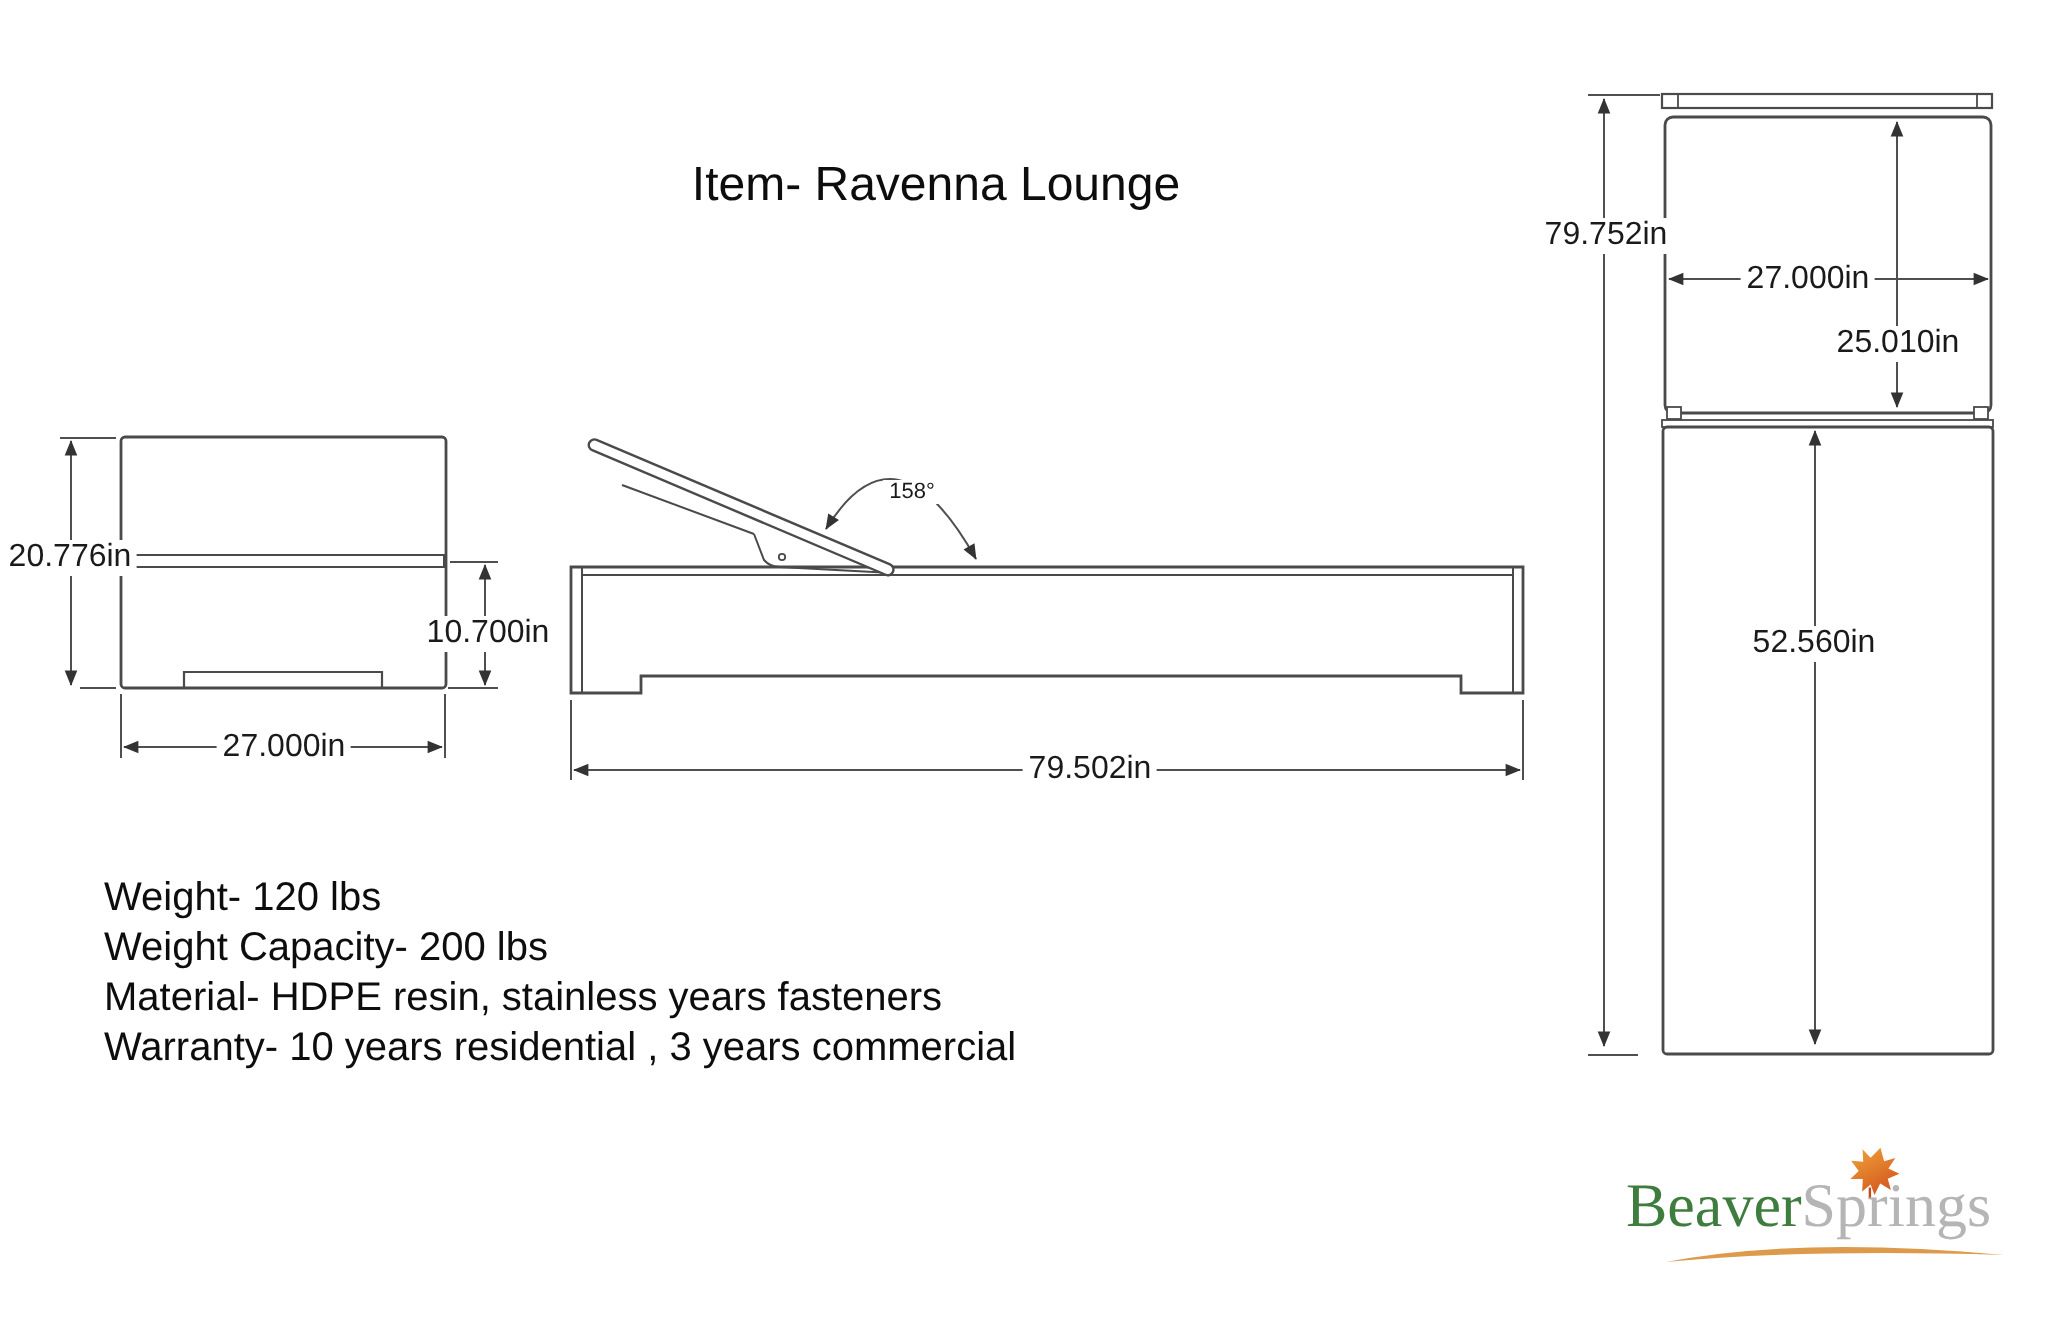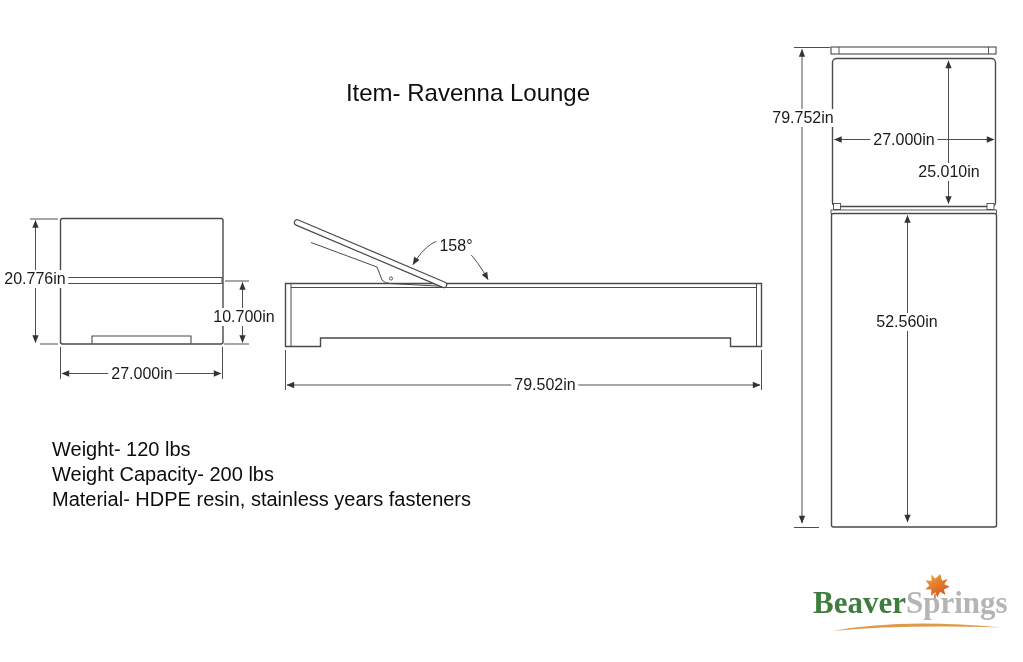--- a/index.html
+++ b/index.html
@@ -25,21 +25,21 @@
     background:#fff; padding:0 3px;
     font-size:16px; color:#1a1a1a; white-space:nowrap;
   }
   .specs {
     position:absolute; left:52px; top:437px;
     font-size:20px; line-height:25px; color:#0d0d0d;
   }
   .logo-text {
     position:absolute; left:813px; top:585px;
     font-family:"Liberation Serif", serif;
-    font-size:31px; font-weight:700; white-space:nowrap;
+    font-size:31px; font-weight:400; white-space:nowrap;
   }
   .lg-green { color:#3f7d3f; }
   .lg-gray  { color:#b5b5b5; }
 </style>
 </head>
 <body>
 
 <div class="sheet">
 
   <svg class="linework" viewBox="0 0 1023 662">
@@ -116,29 +116,30 @@
       </g>
     </g>
   </svg>
 
   <div class="title">Item- Ravenna Lounge</div>
 
   <div class="dim-label" style="left:35px;  top:279px">20.776in</div>
   <div class="dim-label" style="left:244px; top:316.5px">10.700in</div>
   <div class="dim-label" style="left:142px; top:373.5px">27.000in</div>
 
-  <div class="dim-label" style="left:456px; top:246px;font-size:16px">158°</div>
+  <div class="dim-label" style="left:456px; top:246px;font-size:11px">158°</div>
   <div class="dim-label" style="left:545px; top:385px">79.502in</div>
 
   <div class="dim-label" style="left:803px; top:118px">79.752in</div>
   <div class="dim-label" style="left:904px; top:139.5px">27.000in</div>
   <div class="dim-label" style="left:949px; top:172px">25.010in</div>
   <div class="dim-label" style="left:907px; top:322px">52.560in</div>
 
   <div class="specs">
     <div>Weight- 120 lbs</div>
     <div>Weight Capacity- 200 lbs</div>
     <div>Material- HDPE resin, stainless years fasteners</div>
+    <div>Warranty- 10 years residential , 3 years commercial</div>
   </div>
 
   <div class="logo-text"><span class="lg-green">Beaver</span><span class="lg-gray">Springs</span></div>
 
 </div>
 
 </body></html>

